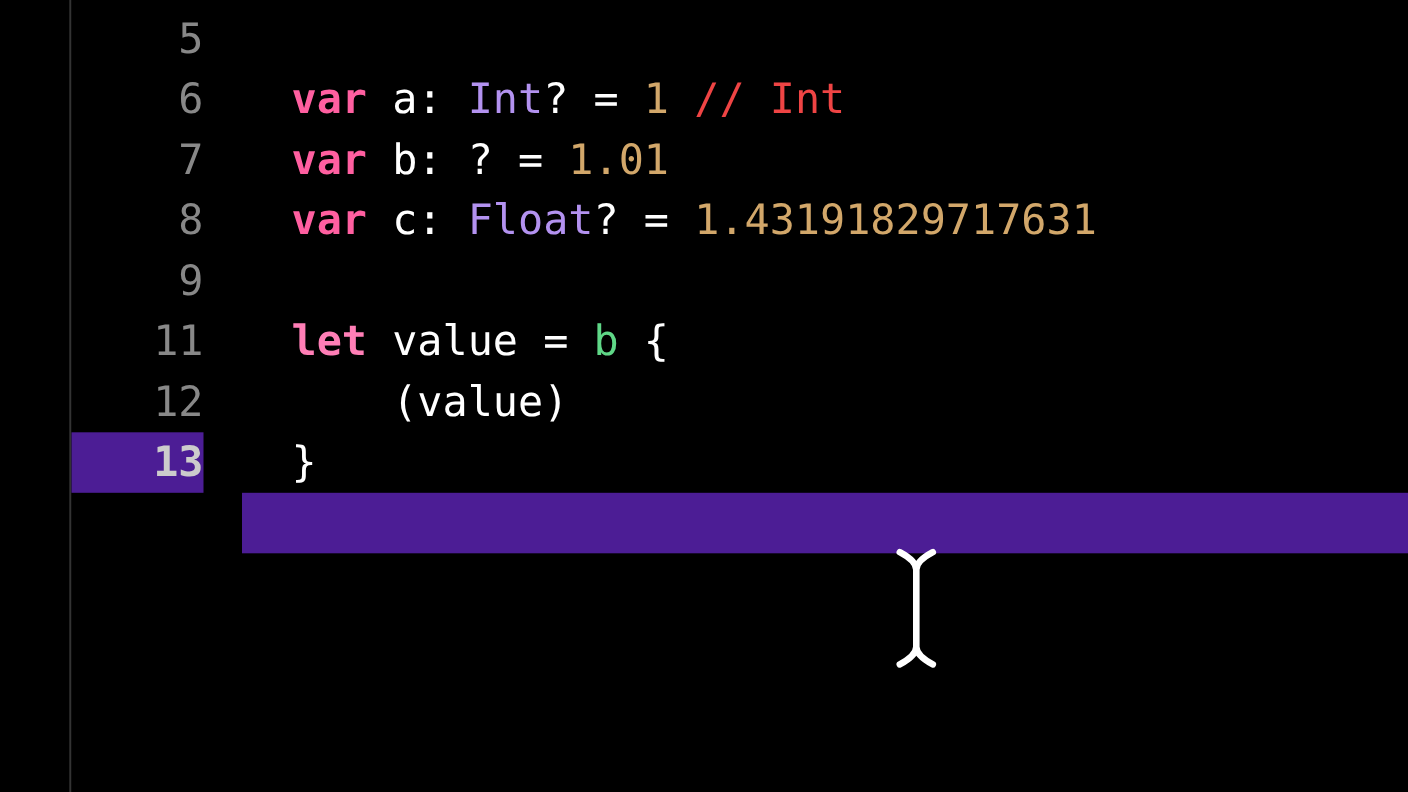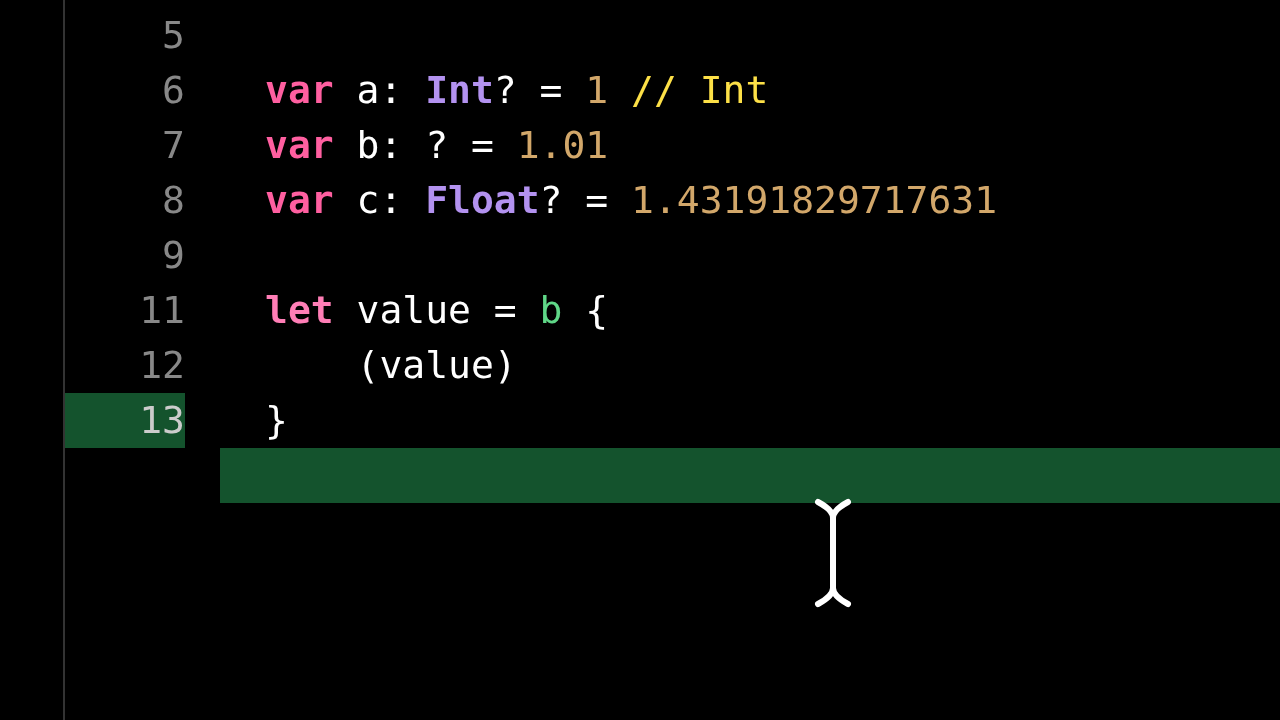--- a/index.html
+++ b/index.html
@@ -47,31 +47,32 @@
       overflow: hidden;
     }
     .code-line {
       height: 55px;
       white-space: pre;
       display: flex;
       align-items: center;
       padding-left: 45px;
     }
     .highlighted {
-      background: #14532d;
+      background: #4c1d95;
+      font-weight: bold;
     }
     .gutter .highlighted {
       color: #ccc;
     }
     .kw-pink { color: #ff5fa0; font-weight: bold; }
     .kw-lightpink { color: #ff7eb6; font-weight: bold; }
-    .type { color: #b392f0; font-weight: bold; }
+    .type { color: #b392f0; }
     .identifier { color: #fff; }
     .number { color: #d2a76a; }
-    .comment { color: #fde047; }
+    .comment { color: #ef4444; }
     .func { color: #5fb5d6; }
     .var-green { color: #5fd787; }
     .operator { color: #fff; }
     .paren { color: #fff; }
     .brace { color: #fff; }
     .text-cursor {
       position: absolute;
       left: 810px;
       top: 498px;
       width: 46px;

